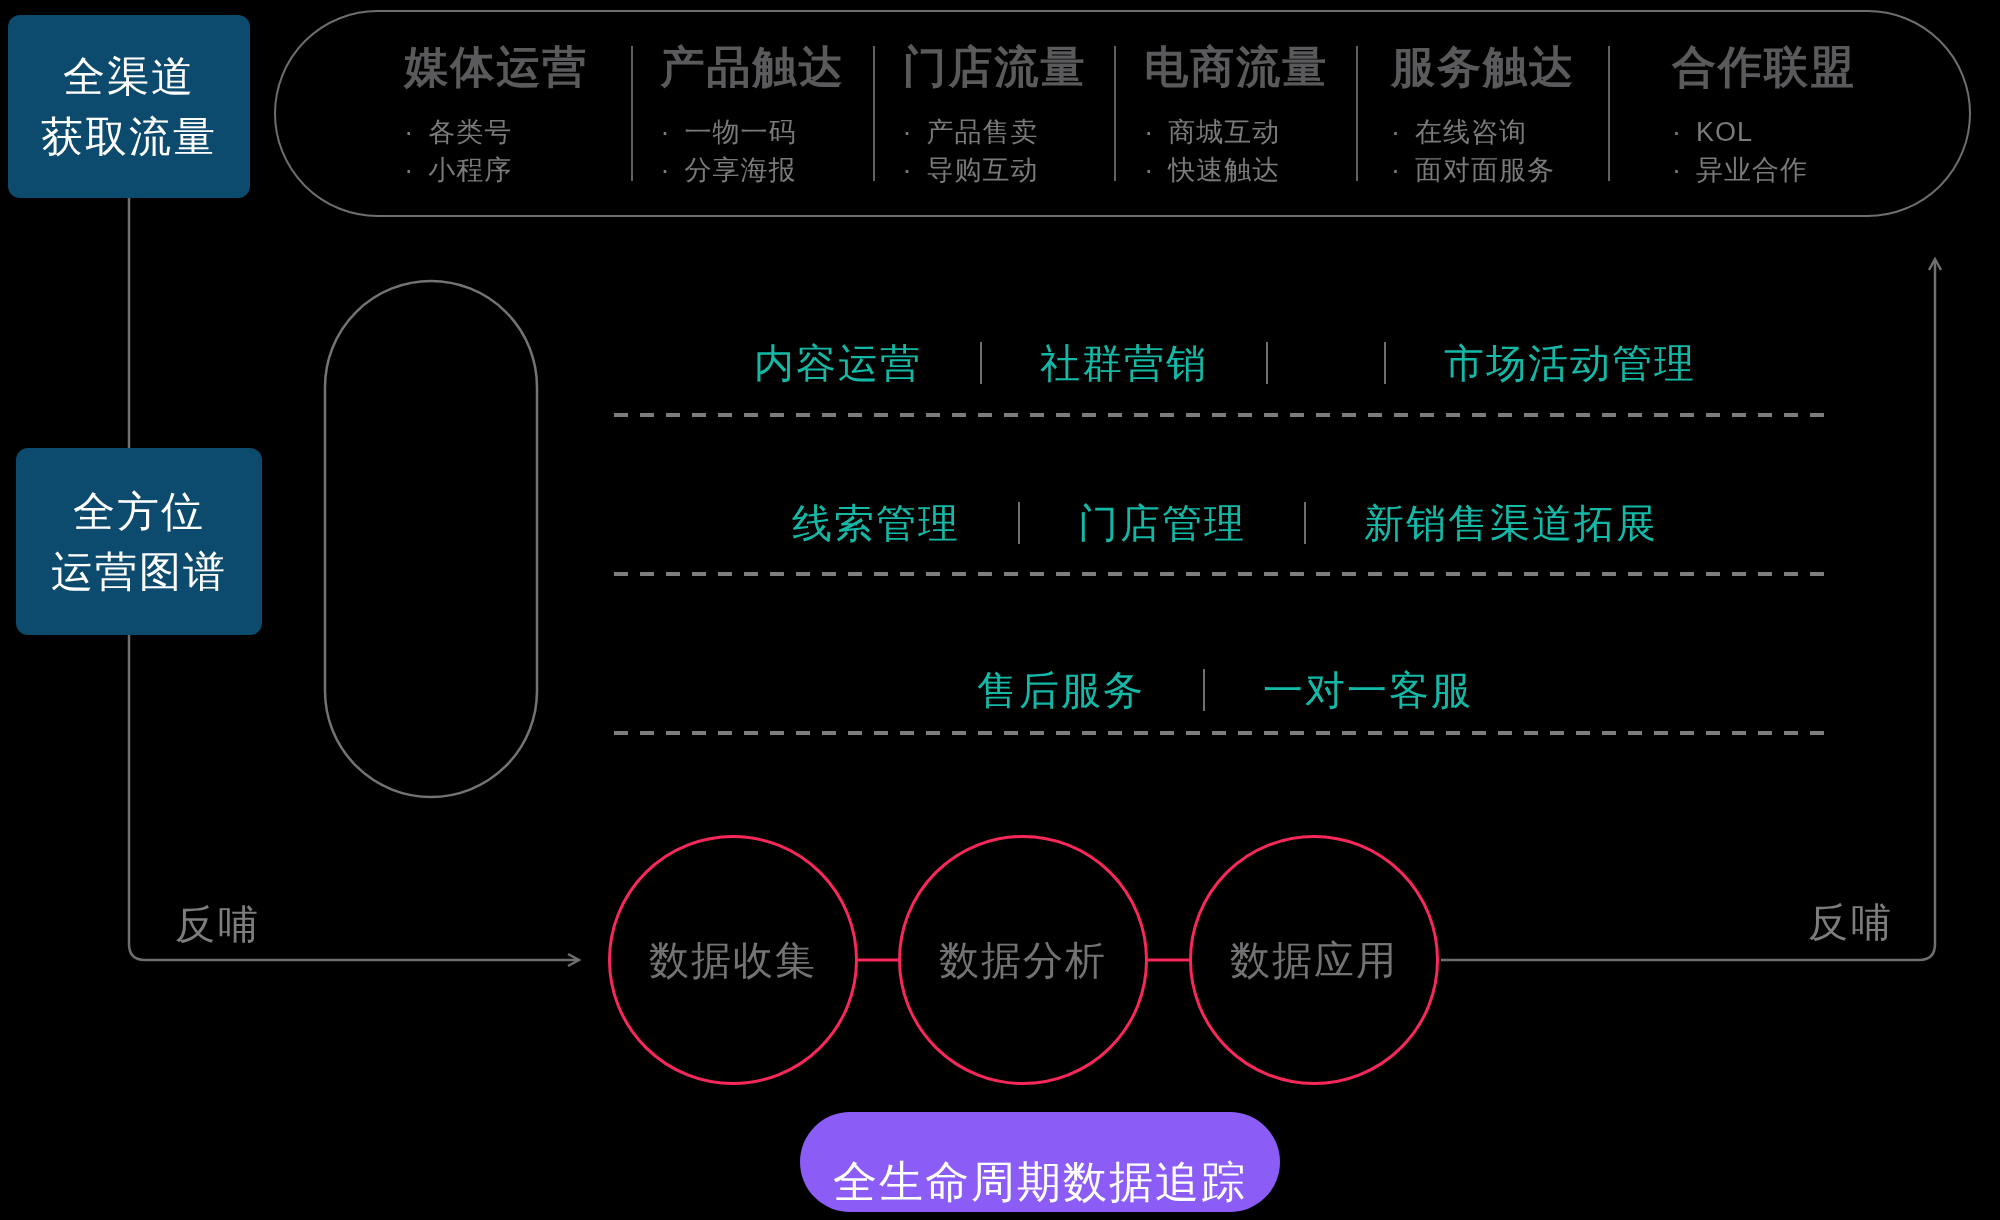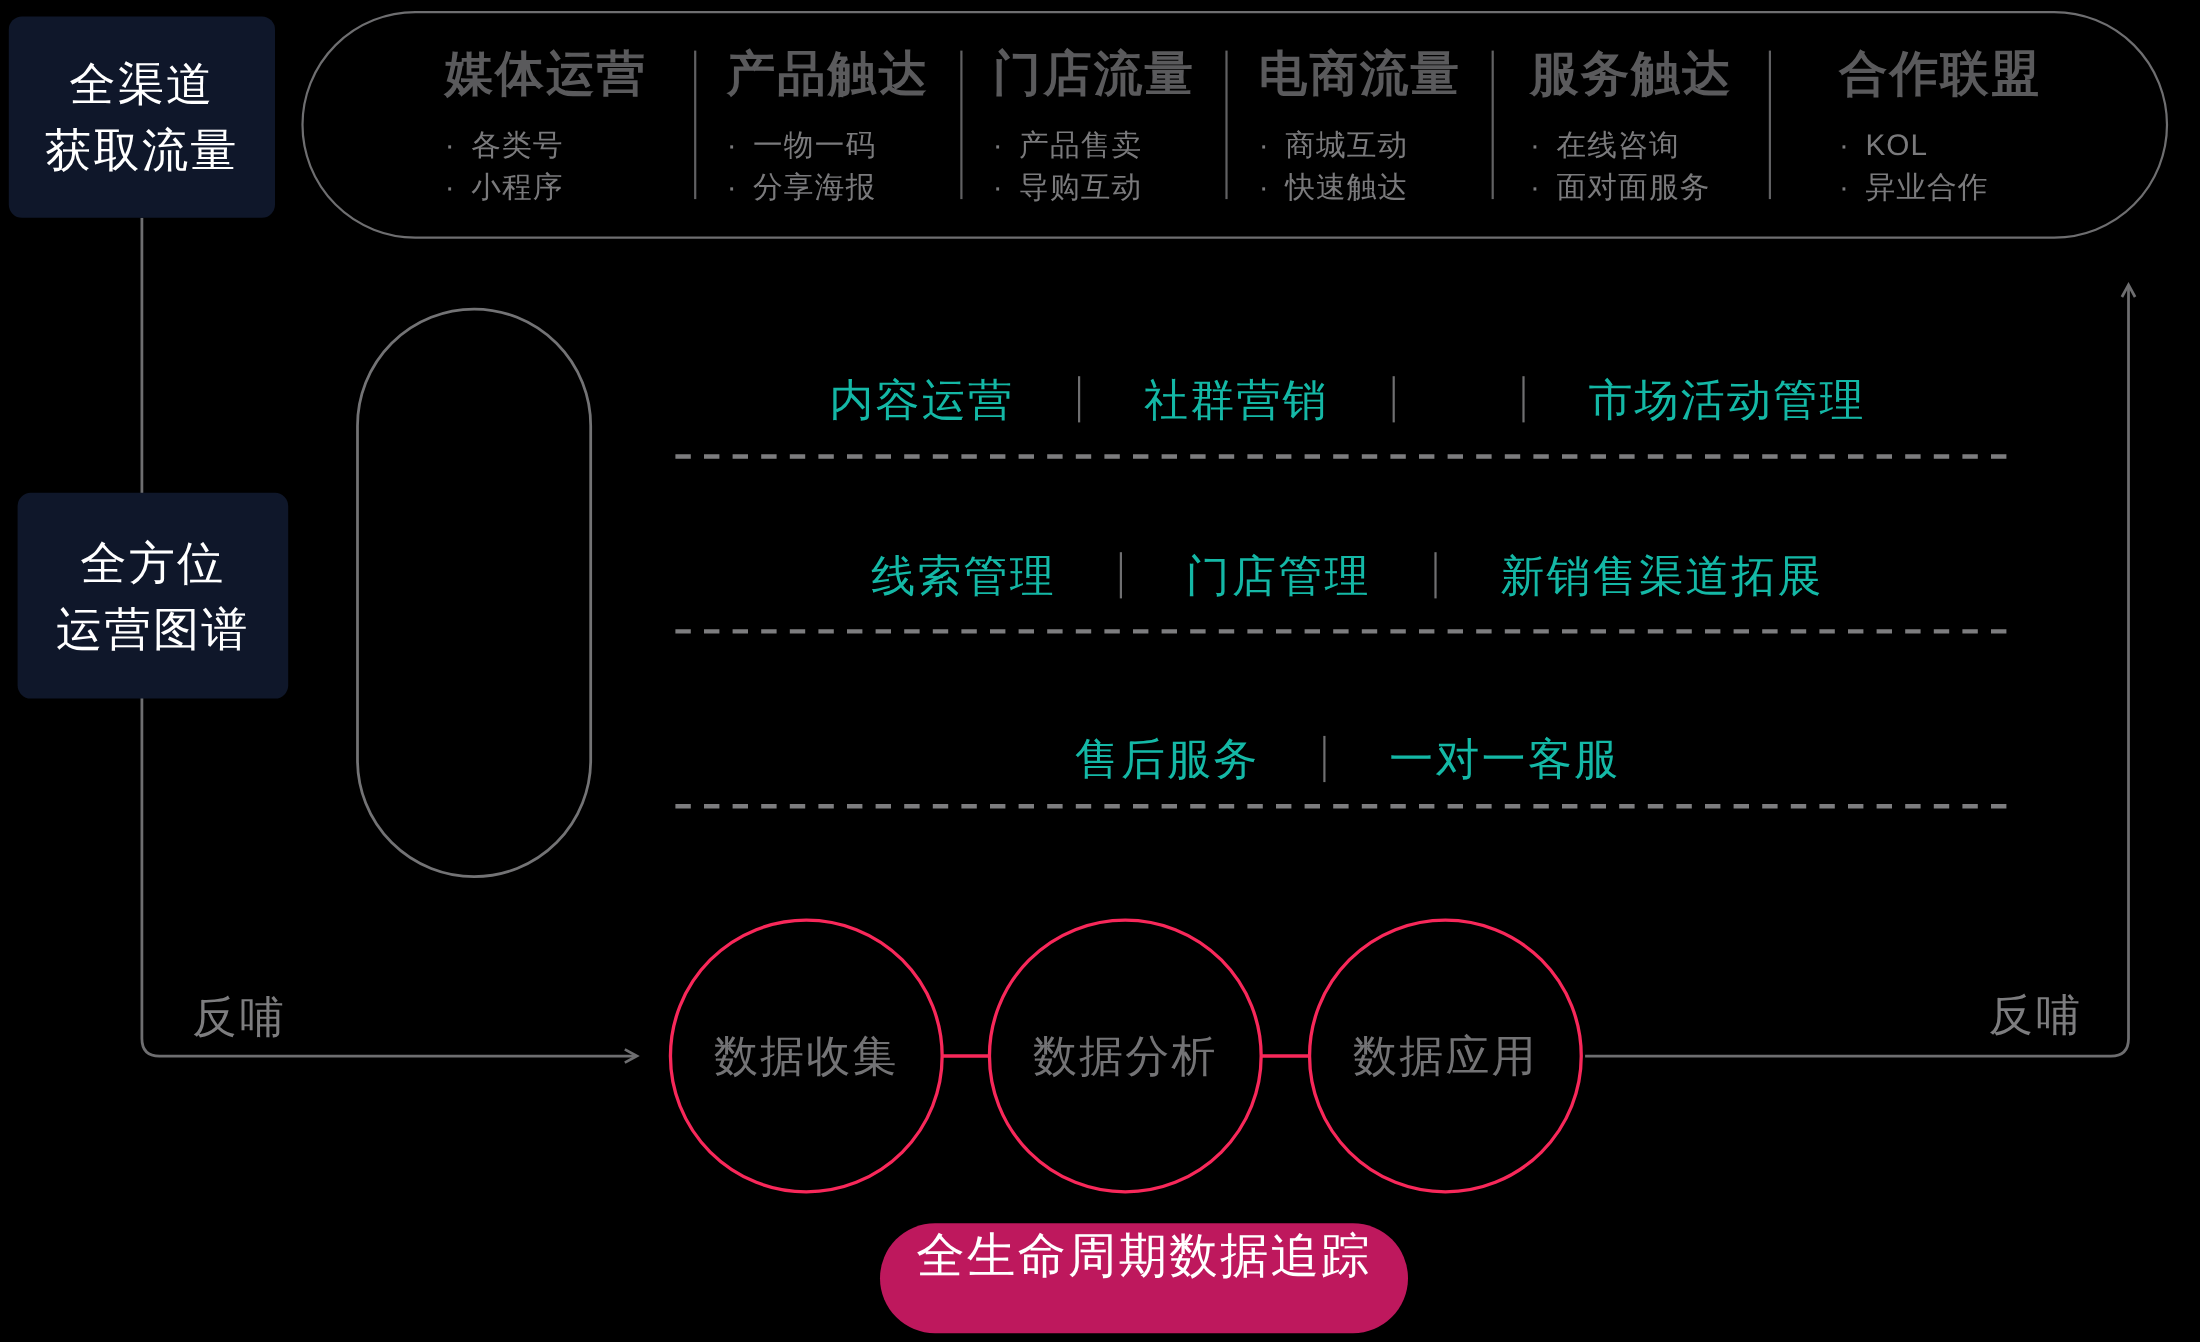--- a/index.html
+++ b/index.html
@@ -3,21 +3,21 @@
 <meta charset="utf-8">
 <style>
   html,body { margin:0; padding:0; background:#000; }
   body { font-family:"Liberation Sans","DejaVu Sans",sans-serif; }
   .stage { position:relative; width:2000px; height:1220px; background:#000000; overflow:hidden; }
 
   svg.wires { position:absolute; left:0; top:0; width:2000px; height:1220px; }
 
   
   .badge {
-    position:absolute; background:#0f172a; color:#ffffff; border-radius:12px;
+    position:absolute; background:#0c4a6e; color:#ffffff; border-radius:12px;
     display:flex; align-items:center; justify-content:center; text-align:center;
     font-size:42px; line-height:1.42; letter-spacing:2px;
   }
   .badge-topleft { left:8px; top:15px; width:242px; height:183px; }
   .badge-left    { left:16px; top:448px; width:246px; height:187px; }
 
   
   .channels {
     position:absolute; left:274px; top:10px; width:1697px; height:207px;
     border:2px solid #6e6e70; border-radius:110px;
@@ -51,22 +51,22 @@
   .c1 { left:608px; } .c2 { left:898px; } .c3 { left:1189px; }
 
   
   .feedback { position:absolute; font-size:40px; color:#7d7d7f; letter-spacing:3px; }
   .fb-left  { left:175px;  top:897px; }
   .fb-right { left:1808px; top:895px; }
 
   
   .pill {
     position:absolute; left:800px; top:1112px; width:480px; height:100px;
-    background:#be185d; border-radius:50px; color:#ffffff;
-    display:flex; align-items:flex-start; justify-content:center;
+    background:#8b5cf6; border-radius:50px; color:#ffffff;
+    display:flex; align-items:flex-end; justify-content:center;
     font-size:44px; letter-spacing:2px;
   }
 </style>
 </head>
 <body>
 
 <div class="stage">
 
   <svg class="wires" viewBox="0 0 2000 1220">
     <defs>

